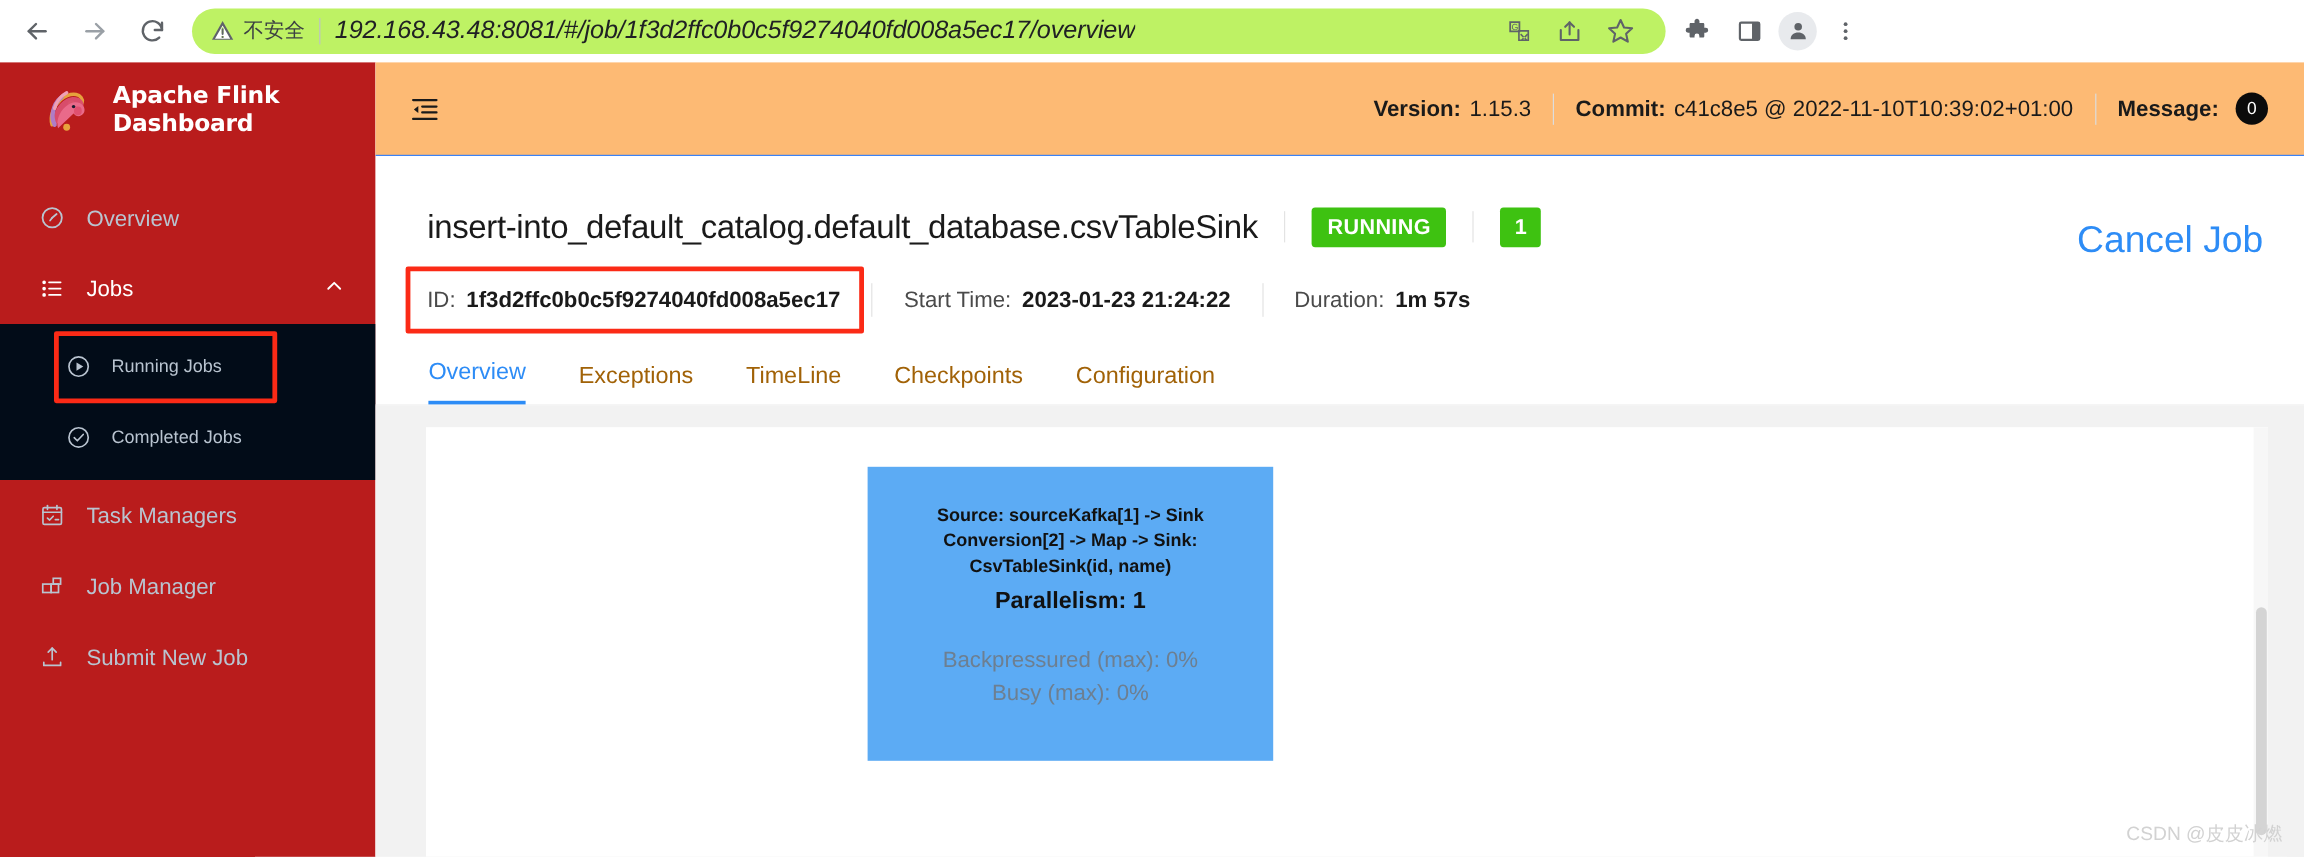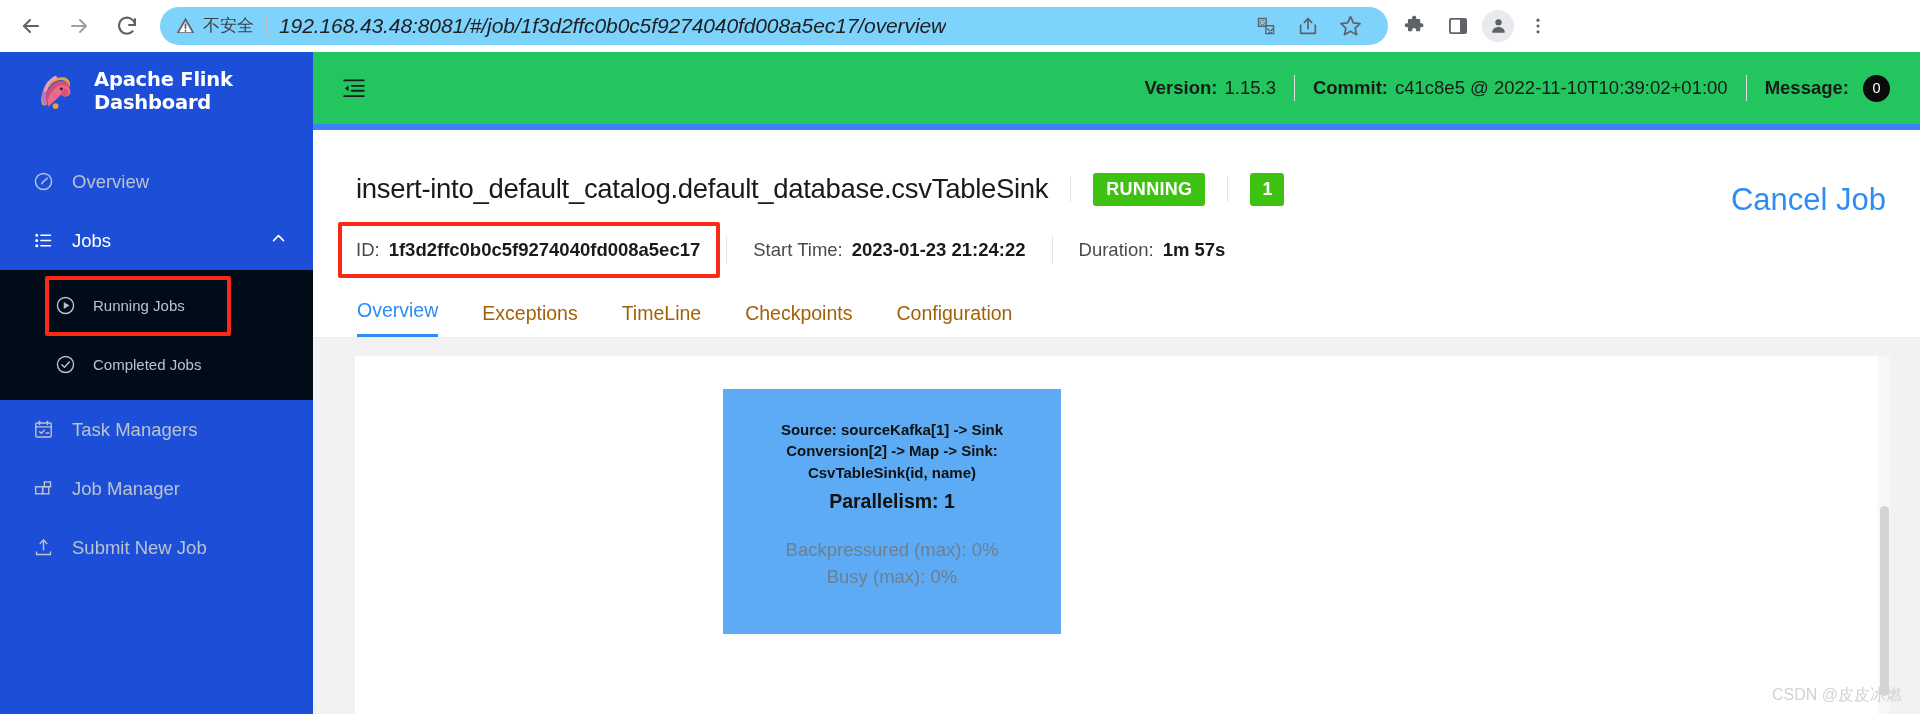--- a/index.html
+++ b/index.html
@@ -24,21 +24,21 @@
     display: flex; align-items: center; justify-content: center;
     color: #5f6368;
   }
   .nav-btn svg { display: block; }
 
   .omnibox {
     margin-left: 12px;
     height: 38px;
     flex: 1;
     max-width: 1228px;
-    background: #7dd3fc;
+    background: #bef264;
     border-radius: 19px;
     display: flex; align-items: center;
     padding: 0 16px;
     gap: 8px;
   }
   .warn-icon { color: #5f6368; display: flex; align-items: center; }
   .not-secure {
     font-size: 17px; color: #3c4043; white-space: nowrap;
     font-family: "DejaVu Sans", sans-serif;
   }
@@ -74,21 +74,21 @@
   .app {
     position: absolute; top: 52px; left: 0;
     width: 1920px; height: 662px;
     display: flex;
     background: #ffffff;
   }
 
   
   .sidebar {
     width: 313px; flex: none;
-    background: #1d4ed8;
+    background: #b91c1c;
     color: #c2cbd6;
     position: relative;
   }
   .brand {
     height: 78px;
     display: flex; align-items: center;
     padding-left: 34px; gap: 14px;
   }
   .brand-logo { width: 46px; height: 46px; flex: none; }
   .brand-title {
@@ -130,22 +130,22 @@
   .content {
     flex: 1; min-width: 0;
     background: #ffffff;
     display: flex; flex-direction: column;
     position: relative;
   }
   .topbar {
     height: 78px; flex: none;
     display: flex; align-items: center;
     padding: 0 30px 0 22px;
-    border-bottom: 6px solid #3b82f6;
-    background: #22c55e;
+    border-bottom: 1px solid #3b82f6;
+    background: #fdba74;
   }
   .fold-icon { color: #1a1a1a; display: flex; align-items: center; padding: 6px; }
   .topbar-right {
     margin-left: auto;
     display: flex; align-items: center;
     font-size: 18.5px; color: #1a1a1a;
     gap: 0px;
   }
   .meta-label { font-weight: bold; }
   .meta-value { font-weight: normal; margin-left: 7px; }

